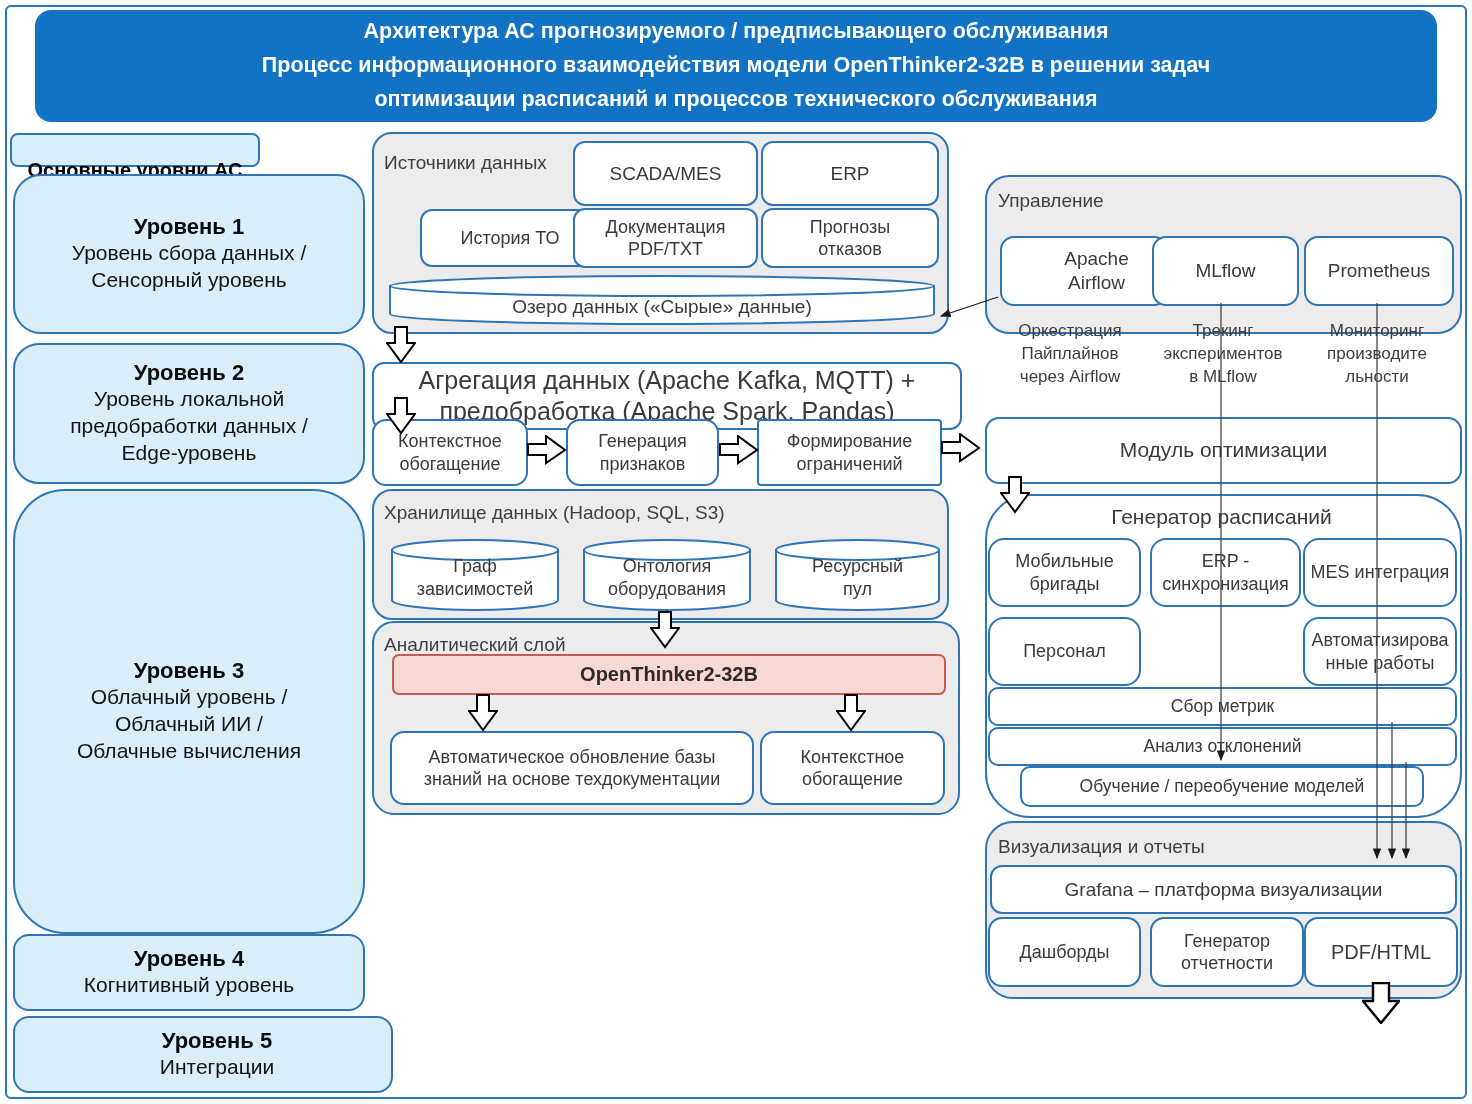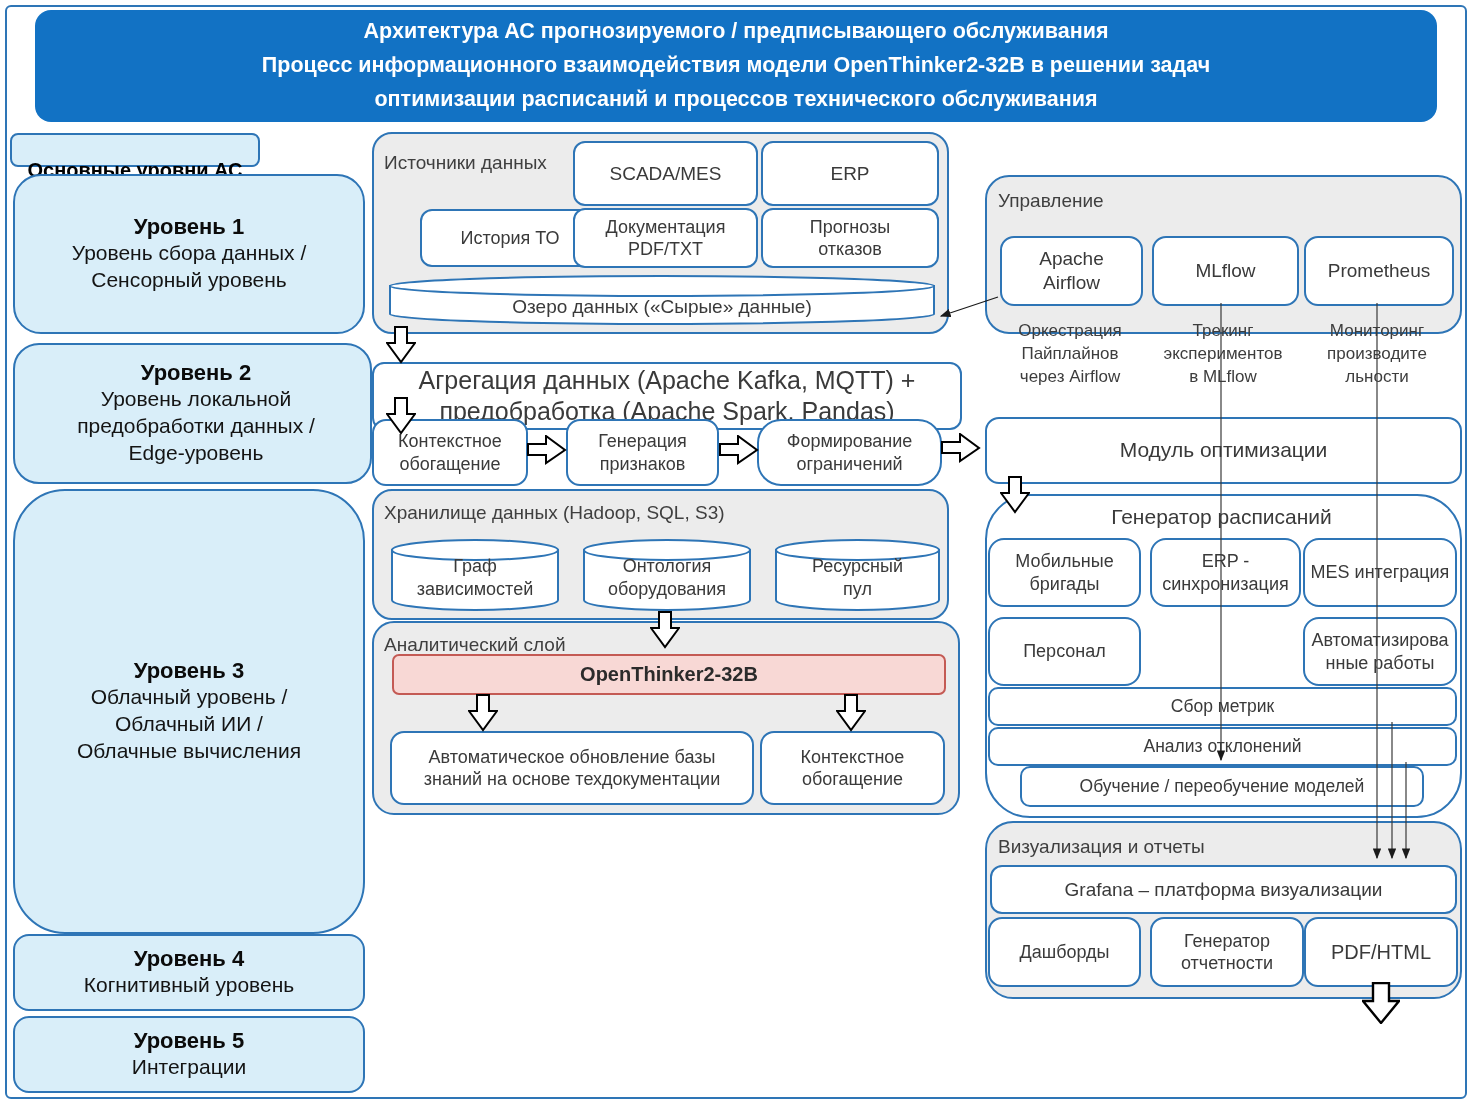--- a/index.html
+++ b/index.html
@@ -48,40 +48,40 @@
   <div class="abs lblue" style="left:10px;top:133px;width:246px;height:30px;border-radius:8px;">
     <span class="lbl" style="font-weight:bold;font-size:20px;color:#000;margin-top:40px;">Основные уровни АС</span>
   </div>
 
   <div class="abs lblue" style="left:13px;top:174px;width:348px;height:156px;border-radius:28px;">
     <span class="lvl-name lbl">Уровень 1</span>
     <span class="lvl-desc lbl">Уровень сбора данных /
 Сенсорный уровень</span>
   </div>
 
-  <div class="abs lblue" style="left:13px;top:343px;width:348px;height:137px;border-radius:26px;padding-left:7px;">
+  <div class="abs lblue" style="left:13px;top:343px;width:348px;height:137px;border-radius:26px;">
     <span class="lvl-name lbl">Уровень 2</span>
     <span class="lvl-desc lbl">Уровень локальной
 предобработки данных /
 Edge-уровень</span>
   </div>
 
   <div class="abs lblue" style="left:13px;top:489px;width:348px;height:441px;border-radius:52px;">
     <span class="lvl-name lbl">Уровень 3</span>
     <span class="lvl-desc lbl">Облачный уровень /
 Облачный ИИ /
 Облачные вычисления</span>
   </div>
 
   <div class="abs lblue" style="left:13px;top:934px;width:348px;height:73px;border-radius:16px;">
     <span class="lvl-name lbl">Уровень 4</span>
     <span class="lvl-desc lbl">Когнитивный уровень</span>
   </div>
 
-  <div class="abs lblue" style="left:13px;top:1016px;width:348px;height:73px;border-radius:16px;">
+  <div class="abs lblue" style="left:13px;top:1016px;width:348px;height:73px;border-radius:16px;padding-left:28px;">
     <span class="lvl-name lbl">Уровень 5</span>
     <span class="lvl-desc lbl">Интеграции</span>
   </div>
 
   <div class="abs panel" style="left:372px;top:132px;width:573px;height:198px;border-radius:20px;"></div>
   <div class="abs panel-label" style="left:384px;top:152px;">Источники данных</div>
   <div class="abs box lbl" style="left:573px;top:141px;width:181px;height:61px;border-radius:12px;font-size:19px;">SCADA/MES</div>
   <div class="abs box lbl" style="left:761px;top:141px;width:174px;height:61px;border-radius:12px;font-size:19px;">ERP</div>
   <div class="abs box lbl" style="left:389px;top:209px;width:176px;height:54px;border-radius:12px;margin-left:31px;">История ТО</div>
   <div class="abs box lbl" style="left:573px;top:208px;width:181px;height:56px;border-radius:12px;">Документация
@@ -97,21 +97,21 @@
     <span class="cyl-label" style="top:22px;font-size:19px;">Озеро данных («Сырые» данные)</span>
   </div>
 
   <div class="abs box lbl" style="left:372px;top:362px;width:586px;height:64px;border-radius:12px;font-size:25px;">Агрегация данных (Apache Kafka, MQTT) +
 предобработка (Apache Spark, Pandas)</div>
 
   <div class="abs box lbl" style="left:372px;top:419px;width:152px;height:63px;border-radius:14px;">Контекстное
 обогащение</div>
   <div class="abs box lbl" style="left:566px;top:419px;width:149px;height:63px;border-radius:14px;">Генерация
 признаков</div>
-  <div class="abs box lbl" style="left:757px;top:419px;width:181px;height:63px;border-radius:24px;">Формирование
+  <div class="abs box lbl" style="left:757px;top:419px;width:181px;height:63px;border-radius:4px;">Формирование
 ограничений</div>
 
   <div class="abs panel" style="left:372px;top:489px;width:573px;height:127px;border-radius:20px;"></div>
   <div class="abs panel-label" style="left:384px;top:502px;">Хранилище данных (Hadoop, SQL, S3)</div>
 
   <div class="abs" style="left:390px;top:538px;width:170px;height:74px;">
     <svg width="170" height="74" viewBox="0 0 170 74">
       <path d="M2,12 L2,62 A83,10 0 0 0 168,62 L168,12 Z" fill="#fff" stroke="#2E75B6" stroke-width="2"></path>
       <ellipse cx="85" cy="12" rx="83" ry="10" fill="#fff" stroke="#2E75B6" stroke-width="2"></ellipse>
     </svg>
@@ -138,21 +138,21 @@
   <div class="abs panel" style="left:372px;top:621px;width:584px;height:190px;border-radius:22px;"></div>
   <div class="abs panel-label" style="left:384px;top:634px;">Аналитический слой</div>
   <div class="abs model" style="left:392px;top:654px;width:550px;height:37px;">OpenThinker2-32B</div>
   <div class="abs box lbl" style="left:390px;top:731px;width:360px;height:70px;border-radius:14px;">Автоматическое обновление базы
 знаний на основе техдокументации</div>
   <div class="abs box lbl" style="left:760px;top:731px;width:181px;height:70px;border-radius:14px;">Контекстное
 обогащение</div>
 
   <div class="abs panel" style="left:985px;top:175px;width:473px;height:155px;border-radius:24px;"></div>
   <div class="abs panel-label" style="left:998px;top:190px;">Управление</div>
-  <div class="abs box lbl" style="left:1000px;top:236px;width:139px;height:66px;border-radius:14px;font-size:19px;">Apache
+  <div class="abs box lbl" style="left:1000px;top:236px;width:139px;height:66px;border-radius:14px;font-size:19px;padding-left:25px;">Apache
 Airflow</div>
   <div class="abs box lbl" style="left:1152px;top:236px;width:143px;height:66px;border-radius:14px;font-size:19px;">MLflow</div>
   <div class="abs box lbl" style="left:1304px;top:236px;width:146px;height:66px;border-radius:14px;font-size:19px;">Prometheus</div>
   <div class="abs note" style="left:995px;top:320px;width:150px;">Оркестрация
 Пайплайнов
 через Airflow</div>
   <div class="abs note" style="left:1146px;top:320px;width:154px;">Трекинг
 экспериментов
 в MLflow</div>
   <div class="abs note" style="left:1302px;top:320px;width:150px;">Мониторинг

